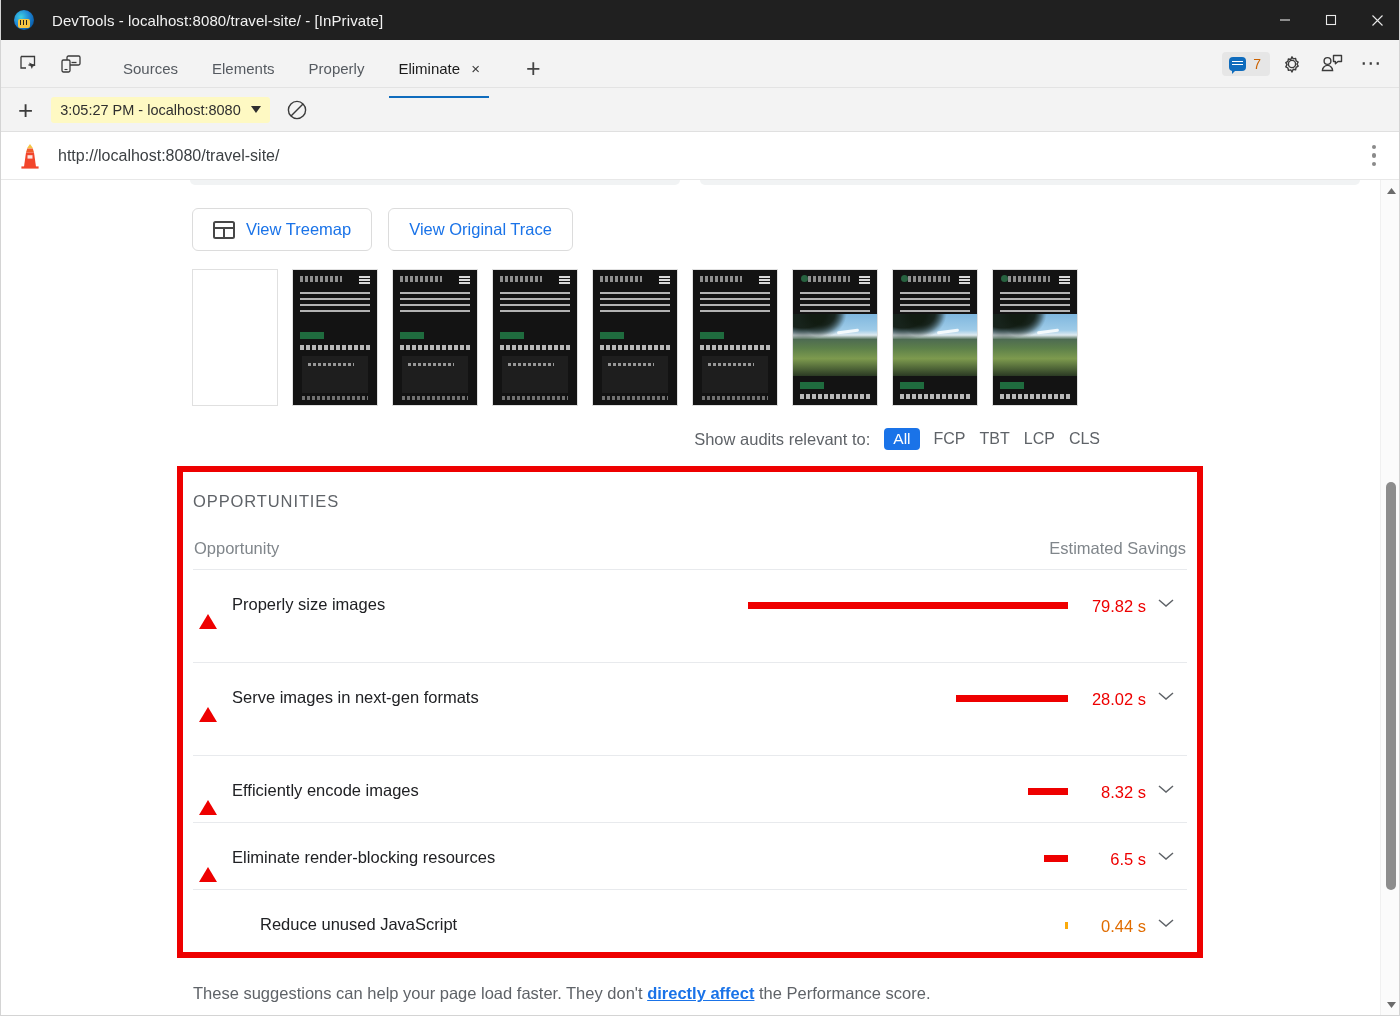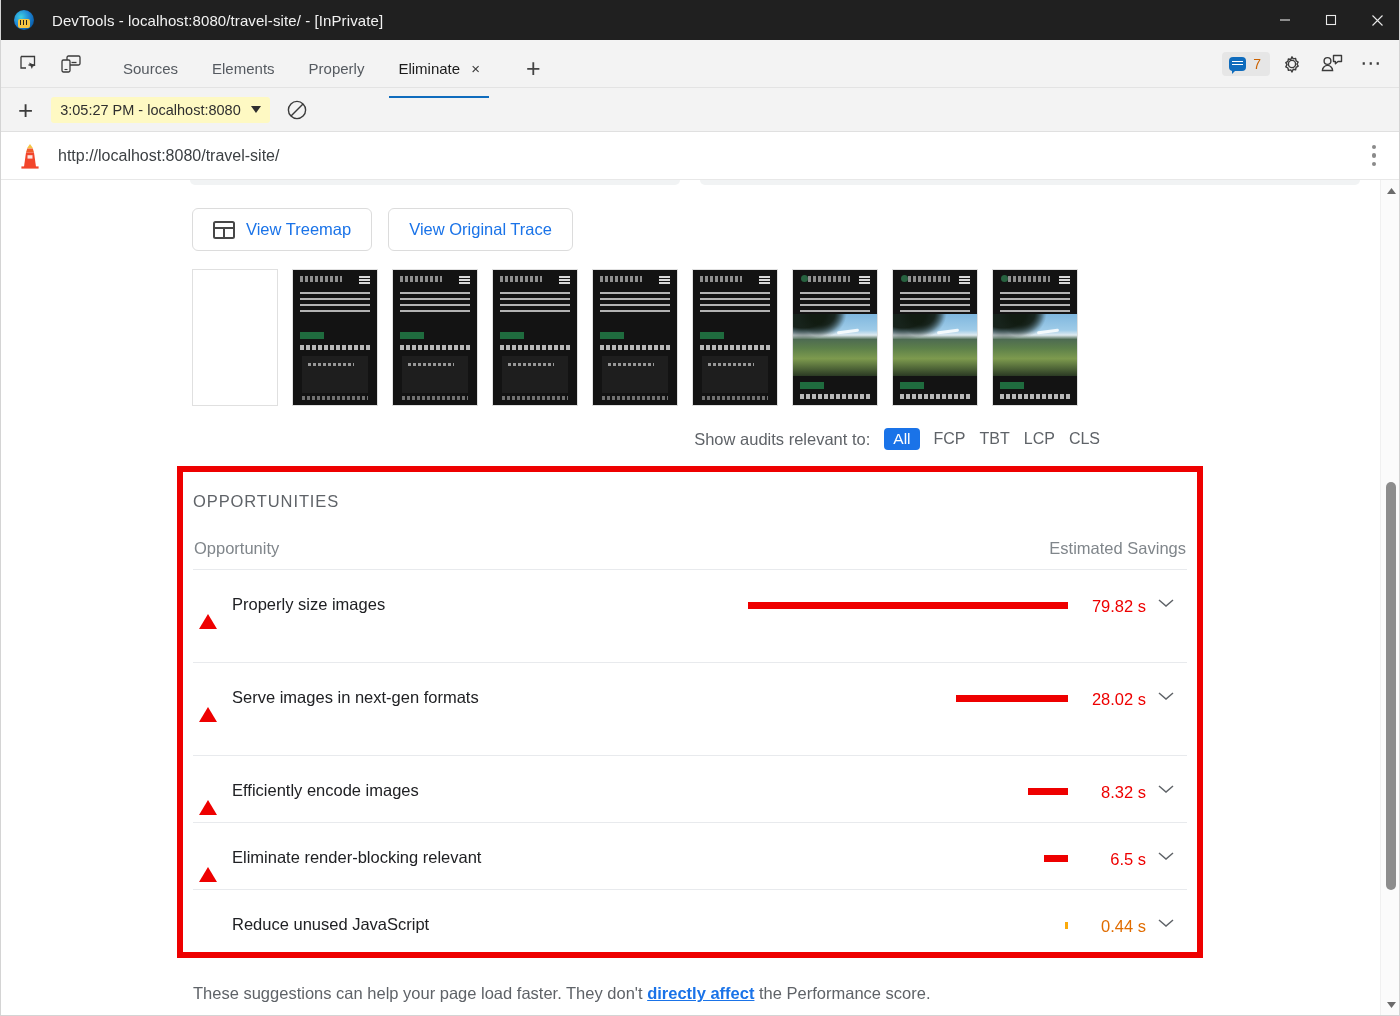--- a/index.html
+++ b/index.html
@@ -193,21 +193,21 @@
   }
   .opp-colhead {
     display: flex; justify-content: space-between; align-items: baseline;
     font-size: 16.5px; color: #80868b; padding: 28px 1px 11px 1px;
     border-bottom: 1px solid #e8eaed;
   }
   .opp-row {
     display: flex; align-items: flex-start;
     border-bottom: 1px solid #e8eaed; min-height: 93px; padding: 24px 1px 0 1px;
   }
-  .opp-row:last-child { border-bottom: none; }
+  .opp-row:last-child { border-bottom: none; gap: 28px; }
   .opp-row .sev { width: 38px; flex: none; padding-top: 3px; }
   .tri { width: 0; height: 0; margin-left: 5px;
     border-left: 9px solid transparent; border-right: 9px solid transparent;
     border-bottom: 15px solid #ee0000; }
   .sq { width: 14px; height: 14px; margin-left: 7px; margin-top: 1px; background: #fbaa0b; }
   .opp-name { font-size: 16.5px; color: #202124; flex: 1; padding-top: 1px; }
   .opp-metric { width: 466px; display: flex; align-items: flex-start; justify-content: flex-end; }
   .bar-zone { width: 322px; display: flex; justify-content: flex-end; padding-top: 8px; }
   .bar { height: 7px; background: #ee0000; display: block; }
   .bar.warn { background: #fbaa0b; }
@@ -565,21 +565,21 @@
             <span class="chev">
               <svg width="18" height="12" viewBox="0 0 18 12">
                   <path d="M2 3l7 6 7-6" fill="none" stroke="#5f6368" stroke-width="1.5"></path>
                 </svg>
             </span>
           </span>
         </div>
 
         <div class="opp-row" style="min-height:67px">
           <span class="sev"><span class="tri"></span></span>
-          <span class="opp-name">Eliminate render-blocking relevant</span>
+          <span class="opp-name">Eliminate render-blocking resources</span>
           <span class="opp-metric">
             <span class="bar-zone">
                 <span class="bar" style="width:24px"></span>
               </span>
             <span class="savings">6.5 s</span>
             <span class="chev">
               <svg width="18" height="12" viewBox="0 0 18 12">
                   <path d="M2 3l7 6 7-6" fill="none" stroke="#5f6368" stroke-width="1.5"></path>
                 </svg>
             </span>

